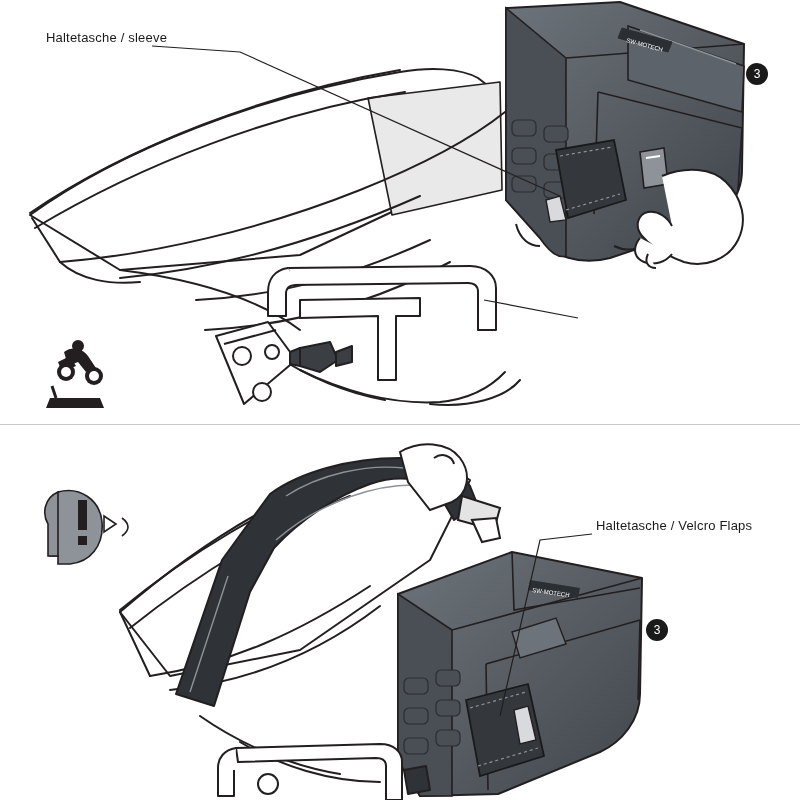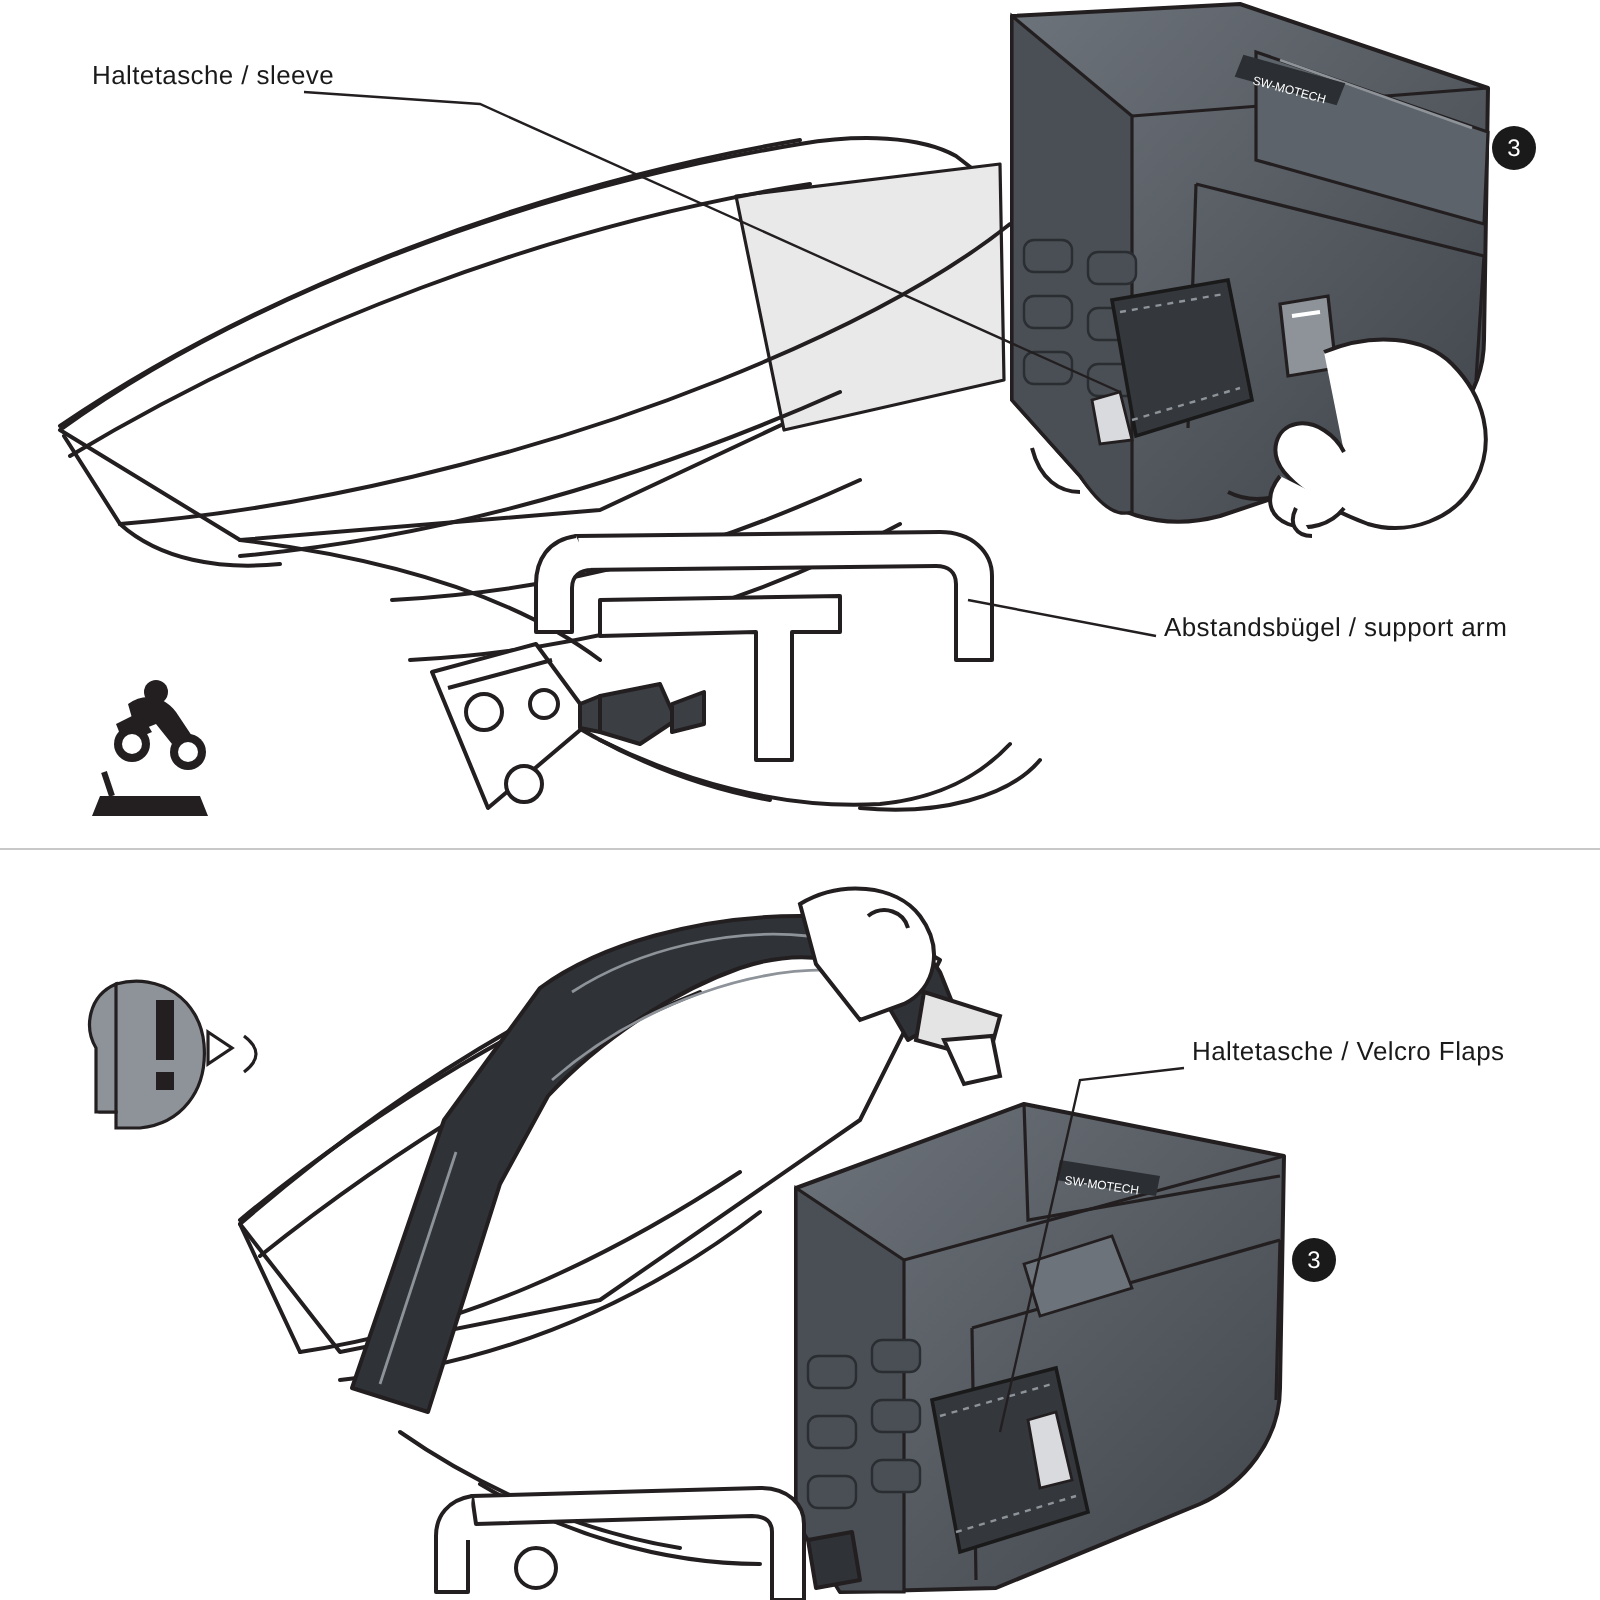--- a/index.html
+++ b/index.html
@@ -155,21 +155,20 @@
         <path d="M64 352 C 72 346, 82 348, 88 356 L 96 368 L 86 372 L 78 362 L 68 366 Z"></path>
         <circle cx="78" cy="346" r="6"></circle>
         <path d="M58 362 L 70 356 L 76 366 L 62 372 Z"></path>
       </g>
       <circle cx="66" cy="372" r="5" fill="#ffffff"></circle>
       <circle cx="94" cy="376" r="5" fill="#ffffff"></circle>
     </g>
   </svg>
 
   <div class="callout-label" style="left:46px; top:30px;">Haltetasche /  sleeve</div>
-  <div class="callout-label" style="left:582px; top:306px;">Abstandsbügel / support arm</div>
   <div class="step-badge" style="left:746px; top:63px;">3</div>
 
   <div class="divider" style="top:424px;"></div>
 
   <svg class="layer" viewBox="0 0 800 800" style="pointer-events:none;">
     <g fill="none" stroke="#231f20" stroke-width="2" stroke-linejoin="round" stroke-linecap="round">
       <path d="M120 612 C 180 560, 250 512, 330 478 C 370 462, 410 456, 440 462 L 470 480 L 430 560 L 300 650 L 170 676 Z" fill="#ffffff"></path>
       <path d="M120 610 C 190 552, 270 506, 340 478"></path>
       <path d="M130 628 C 200 572, 280 524, 350 496"></path>
       <path d="M150 676 C 230 664, 300 632, 370 586"></path>

